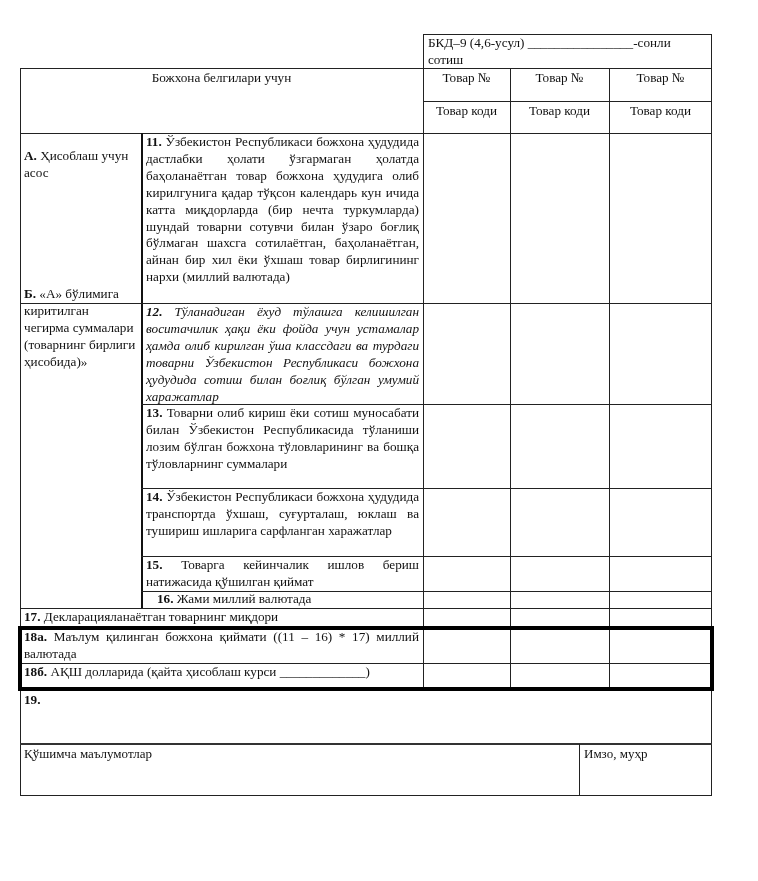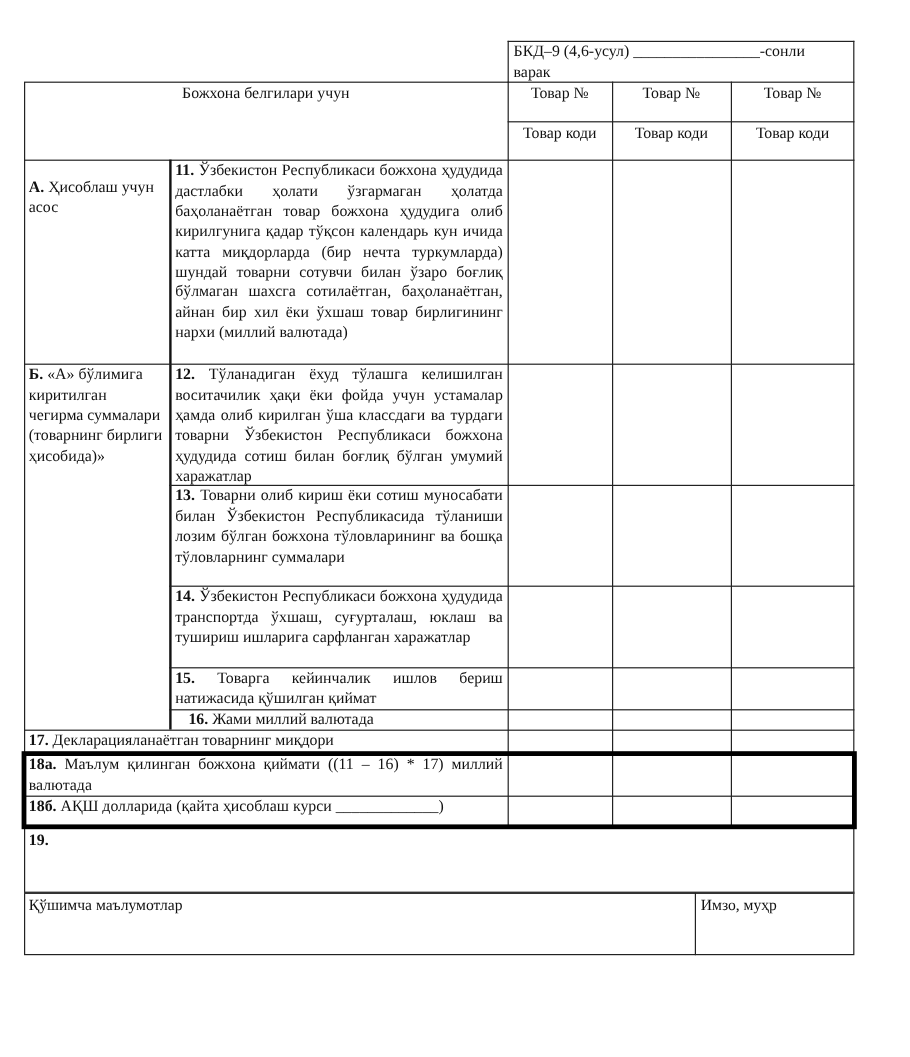--- a/index.html
+++ b/index.html
@@ -15,21 +15,21 @@
   .thick { position: absolute; border: 4px solid #000; box-sizing: border-box; }
   .cell { position: absolute; }
 </style>
 </head>
 <body>
 
 <div class="abs" style="left:423px; top:34px; width:289px; height:35px; border:1px solid #222; border-bottom:none;"></div>
 <div class="txt" style="left:428px; top:35px; width:280px;">
   <span>БКД–9 (4,6-усул)</span>
   <span>________________</span><span>-сонли</span><br>
-  <span>варак</span>
+  <span>сотиш</span>
 </div>
 
 <div class="abs" style="left:20px; top:68px; width:692px; height:728px; border:1px solid #222;"></div>
 
 <div class="line-v" style="left:423px; top:68px; height:622px;"></div>
 <div class="line-v" style="left:510px; top:68px; height:622px;"></div>
 <div class="line-v" style="left:609px; top:68px; height:622px;"></div>
 
 <div class="line-h" style="left:423px; top:101px; width:289px;"></div>
 
@@ -52,31 +52,31 @@
 <div class="line-h" style="left:141px; top:556px; width:571px;"></div>
 <div class="line-h" style="left:141px; top:591px; width:571px;"></div>
 <div class="line-h" style="left:20px; top:608px; width:692px;"></div>
 <div class="line-h" style="left:20px; top:663px; width:692px;"></div>
 
 <div class="txt" style="left:24px; top:148px; width:112px;">
   <b>А.</b>
   <span>Ҳисоблаш учун асос</span>
 </div>
 
-<div class="txt" style="left:24px; top:304px; width:112px;font-family:Liberation Serif, serif;">
+<div class="txt" style="left:24px; top:286px; width:112px;font-family:Liberation Serif, serif;">
   <b>Б.</b>
   <span>«А» бўлимига киритилган чегирма суммалари (товарнинг бирлиги ҳисобида)»</span>
 </div>
 
 <div class="txt just" style="left:146px; top:134px; width:273px;">
   <b>11.</b>
   <span>Ўзбекистон Республикаси божхона ҳудудида дастлабки ҳолати ўзгармаган ҳолатда баҳоланаётган товар божхона ҳудудига олиб кирилгунига қадар тўқсон календарь кун ичида катта миқдорларда (бир нечта туркумларда) шундай товарни сотувчи билан ўзаро боғлиқ бўлмаган шахсга сотилаётган, баҳоланаётган, айнан бир хил ёки ўхшаш товар бирлигининг нархи (миллий валютада)</span>
 </div>
 
-<div class="txt just" style="left:146px; top:304px; width:273px;">
+<div class="txt just" style="left:146px; top:304px; width:273px;font-style:italic;">
   <b>12.</b>
   <span>Тўланадиган ёхуд тўлашга келишилган воситачилик ҳақи ёки фойда учун устамалар ҳамда олиб кирилган ўша классдаги ва турдаги товарни Ўзбекистон Республикаси божхона ҳудудида сотиш билан боғлиқ бўлган умумий харажатлар</span>
 </div>
 
 <div class="txt just" style="left:146px; top:405px; width:273px;">
   <b>13.</b>
   <span>Товарни олиб кириш ёки сотиш муносабати билан Ўзбекистон Республикасида тўланиши лозим бўлган божхона тўловларининг ва бошқа тўловларнинг суммалари</span>
 </div>
 
 <div class="txt just" style="left:146px; top:489px; width:273px;">

